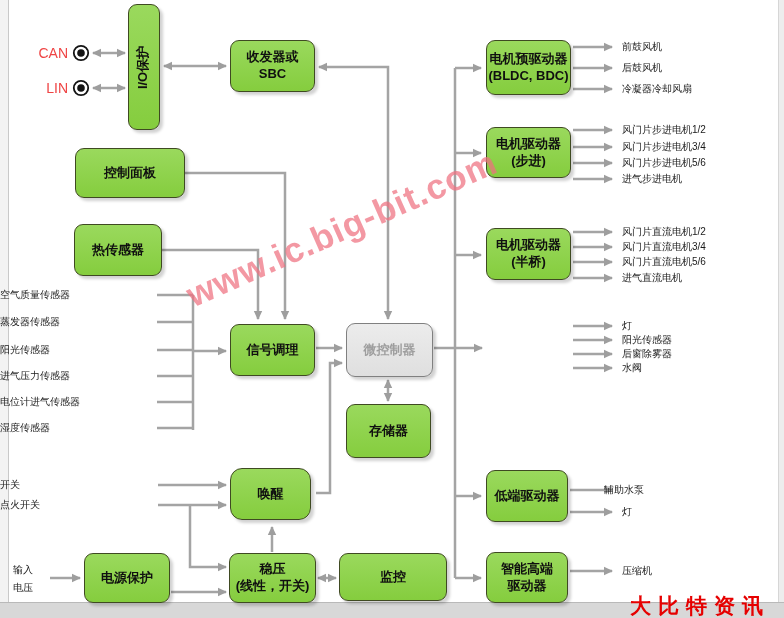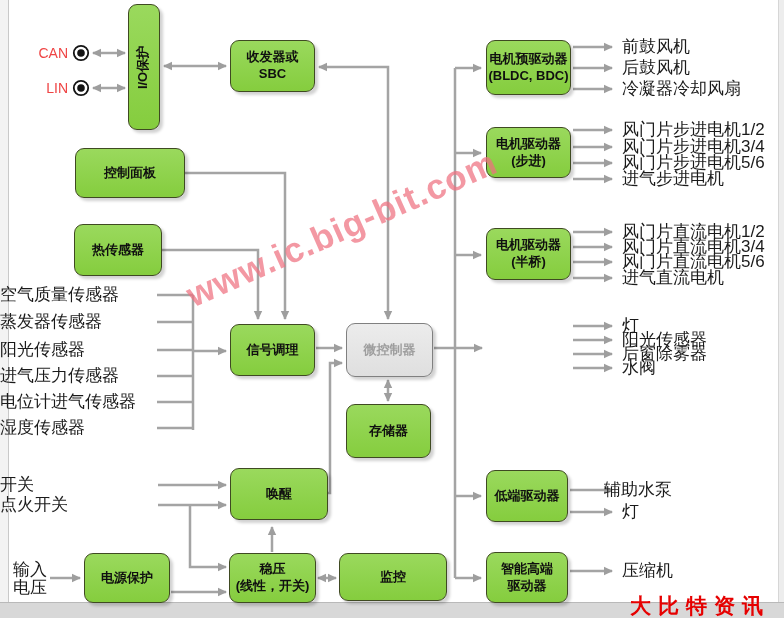--- a/index.html
+++ b/index.html
@@ -18,21 +18,21 @@
        background:linear-gradient(180deg,#9ad95d 0%,#85cd3e 100%);
        border:1.5px solid #3f4a22;border-radius:9px;
        box-shadow:3px 3px 3px rgba(0,0,0,0.18);
        display:flex;align-items:center;justify-content:center;
        font-weight:bold;font-size:13px;line-height:1.3;color:#101010;
        text-align:center;white-space:pre-line;}
   .box.gray{background:linear-gradient(180deg,#ececec,#dfdfdf);border-color:#808080;color:#9e9e9e;}
   .box.vertical span{transform:rotate(-90deg);white-space:nowrap;}
 
   
-  .lbl{position:absolute;z-index:2;font-size:17px;line-height:16px;color:#1a1a1a;white-space:pre-line;}
+  .lbl{position:absolute;z-index:2;font-size:10px;line-height:16px;color:#1a1a1a;white-space:pre-line;}
   .lbl.r{}
   .io-lbl{position:absolute;z-index:2;font-size:14px;color:#ef4444;text-align:right;}
 
   
   .watermark{position:absolute;z-index:3;left:158px;top:208px;width:372px;height:52px;
              transform:rotate(-24deg);transform-origin:center center;
              font-size:35px;font-weight:bold;letter-spacing:1px;text-align:center;
              color:rgba(239,112,128,0.72);pointer-events:none;}
   .brand{position:absolute;z-index:4;left:630px;top:592px;
          font-size:21px;font-weight:bold;letter-spacing:7px;color:#e60000;white-space:nowrap;}
@@ -134,21 +134,21 @@
   <div class="io-lbl" style="left:34px;top:80px;width:34px;">LIN</div>
 
   <div class="box vertical" style="left:128px;top:4px;width:32px;height:126px;"><span>I/O保护</span></div>
   <div class="box" style="left:230px;top:40px;width:85px;height:52px;"><span>收发器或
 SBC</span></div>
   <div class="box" style="left:75px;top:148px;width:110px;height:50px;"><span>控制面板</span></div>
   <div class="box" style="left:74px;top:224px;width:88px;height:52px;"><span>热传感器</span></div>
   <div class="box" style="left:230px;top:324px;width:85px;height:52px;"><span>信号调理</span></div>
   <div class="box gray" style="left:346px;top:323px;width:87px;height:54px;"><span>微控制器</span></div>
   <div class="box" style="left:346px;top:404px;width:85px;height:54px;"><span>存储器</span></div>
-  <div class="box" style="left:230px;top:468px;width:98px;height:52px;"><span>唤醒</span></div>
+  <div class="box" style="left:230px;top:468px;width:81px;height:52px;border-radius:12px;"><span>唤醒</span></div>
   <div class="box" style="left:84px;top:553px;width:86px;height:50px;"><span>电源保护</span></div>
   <div class="box" style="left:229px;top:553px;width:87px;height:50px;"><span>稳压
 (线性，开关)</span></div>
   <div class="box" style="left:339px;top:553px;width:108px;height:48px;"><span>监控</span></div>
 
   <div class="box" style="left:486px;top:40px;width:85px;height:55px;"><span>电机预驱动器
 (BLDC, BDC)</span></div>
   <div class="box" style="left:486px;top:127px;width:85px;height:51px;"><span>电机驱动器
 (步进)</span></div>
   <div class="box" style="left:486px;top:228px;width:85px;height:52px;"><span>电机驱动器

